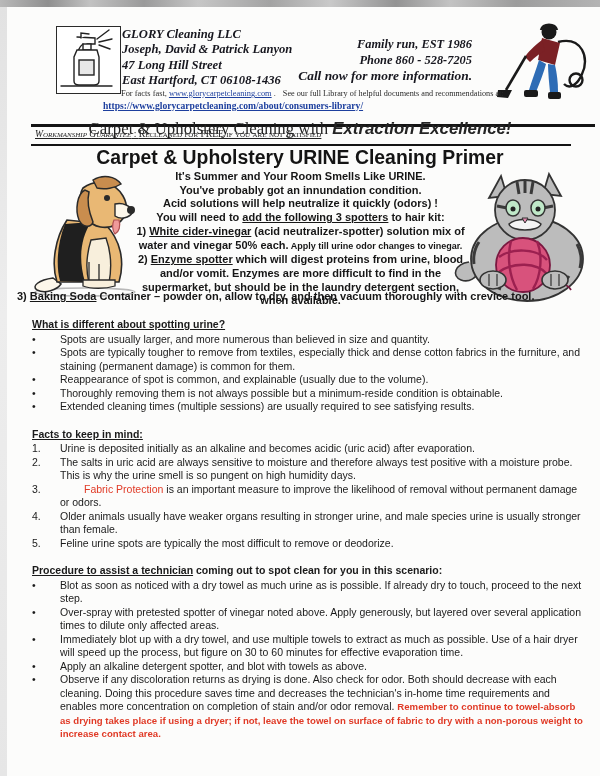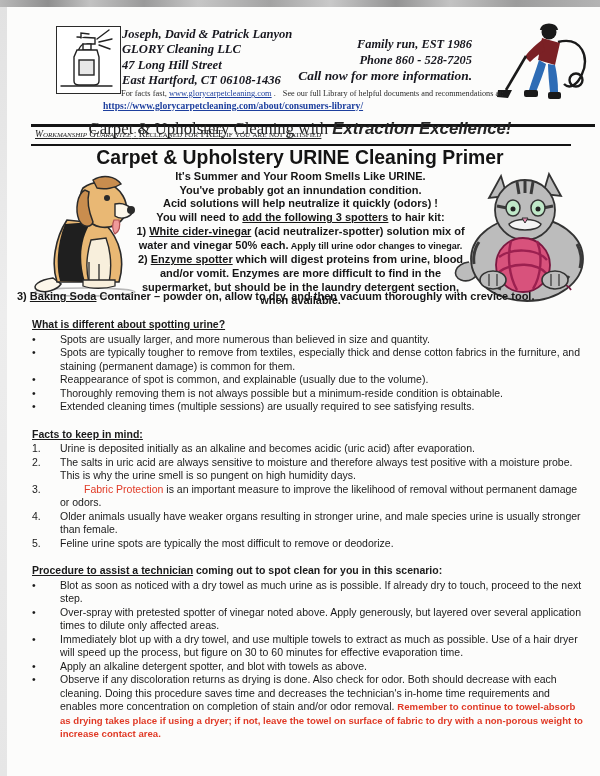--- a/index.html
+++ b/index.html
@@ -65,22 +65,22 @@
         <path d="M26,17 C22,20 20,25 22,28"></path>
         <rect x="26" y="17" width="8" height="6" fill="#fff"></rect>
         <path d="M20,23 L40,23 L42,30 L42,54 C42,57 40,58 37,58 L22,58 C19,58 17,57 17,54 L17,30 Z" fill="#fff"></path>
         <rect x="22" y="33" width="15" height="15" fill="#e8e8e8"></rect>
         <line x1="4" y1="59" x2="55" y2="59"></line>
       </g>
     </svg>
   </div>
 
   <div class="company">
+    <div>GLORY Cleaning LLC</div>
     <div>Joseph, David &amp; Patrick Lanyon</div>
-    <div>GLORY Cleaning LLC</div>
     <div>47 Long Hill Street</div>
     <div>East Hartford, CT 06108-1436</div>
   </div>
 
   <div class="contact">
     <div>Family run, EST 1986</div>
     <div>Phone 860 - 528-7205</div>
     <div class="call">Call now for more information.</div>
   </div>
 

